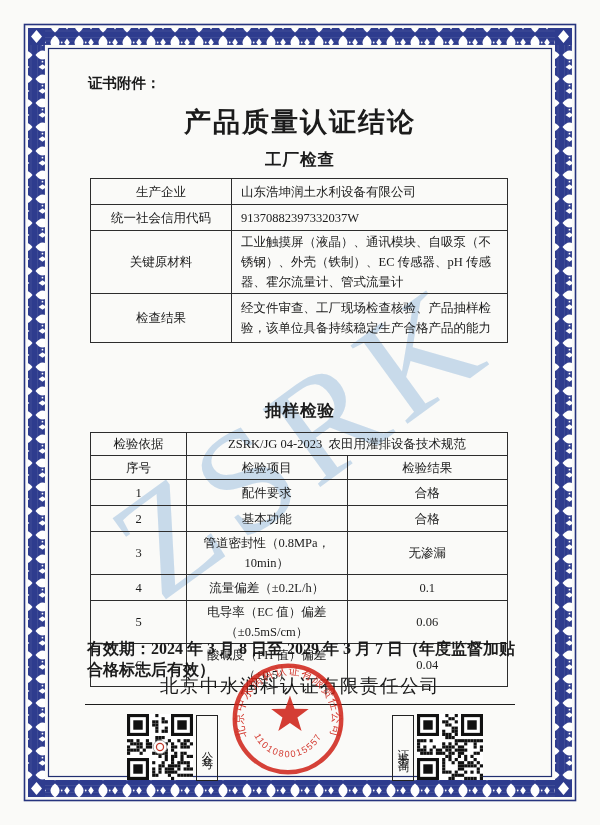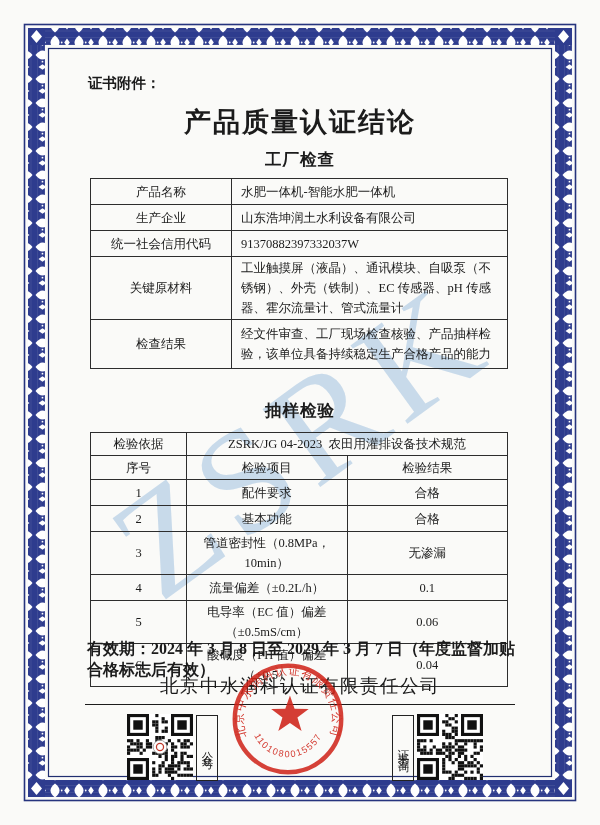--- a/index.html
+++ b/index.html
@@ -118,24 +118,20 @@
   </svg>
 
   <div class="watermark">ZSRK</div>
 
   <div class="abs attachment">证书附件：</div>
   <div class="abs sec-title sec1">工厂检查</div>
   <div class="abs doc-title">产品质量认证结论</div>
 
   <table class="t1">
     <tbody>
-        <tr class="r1">
-      <td class="lbl">产品名称</td>
-      <td class="val">水肥一体机-智能水肥一体机</td>
-    </tr>
     <tr class="r2">
       <td class="lbl">生产企业</td>
       <td class="val">山东浩坤润土水利设备有限公司</td>
     </tr>
     <tr class="r4">
       <td class="lbl">统一社会信用代码</td>
       <td class="val">91370882397332037W</td>
     </tr>
     <tr class="r5">
       <td class="lbl">关键原材料</td>

